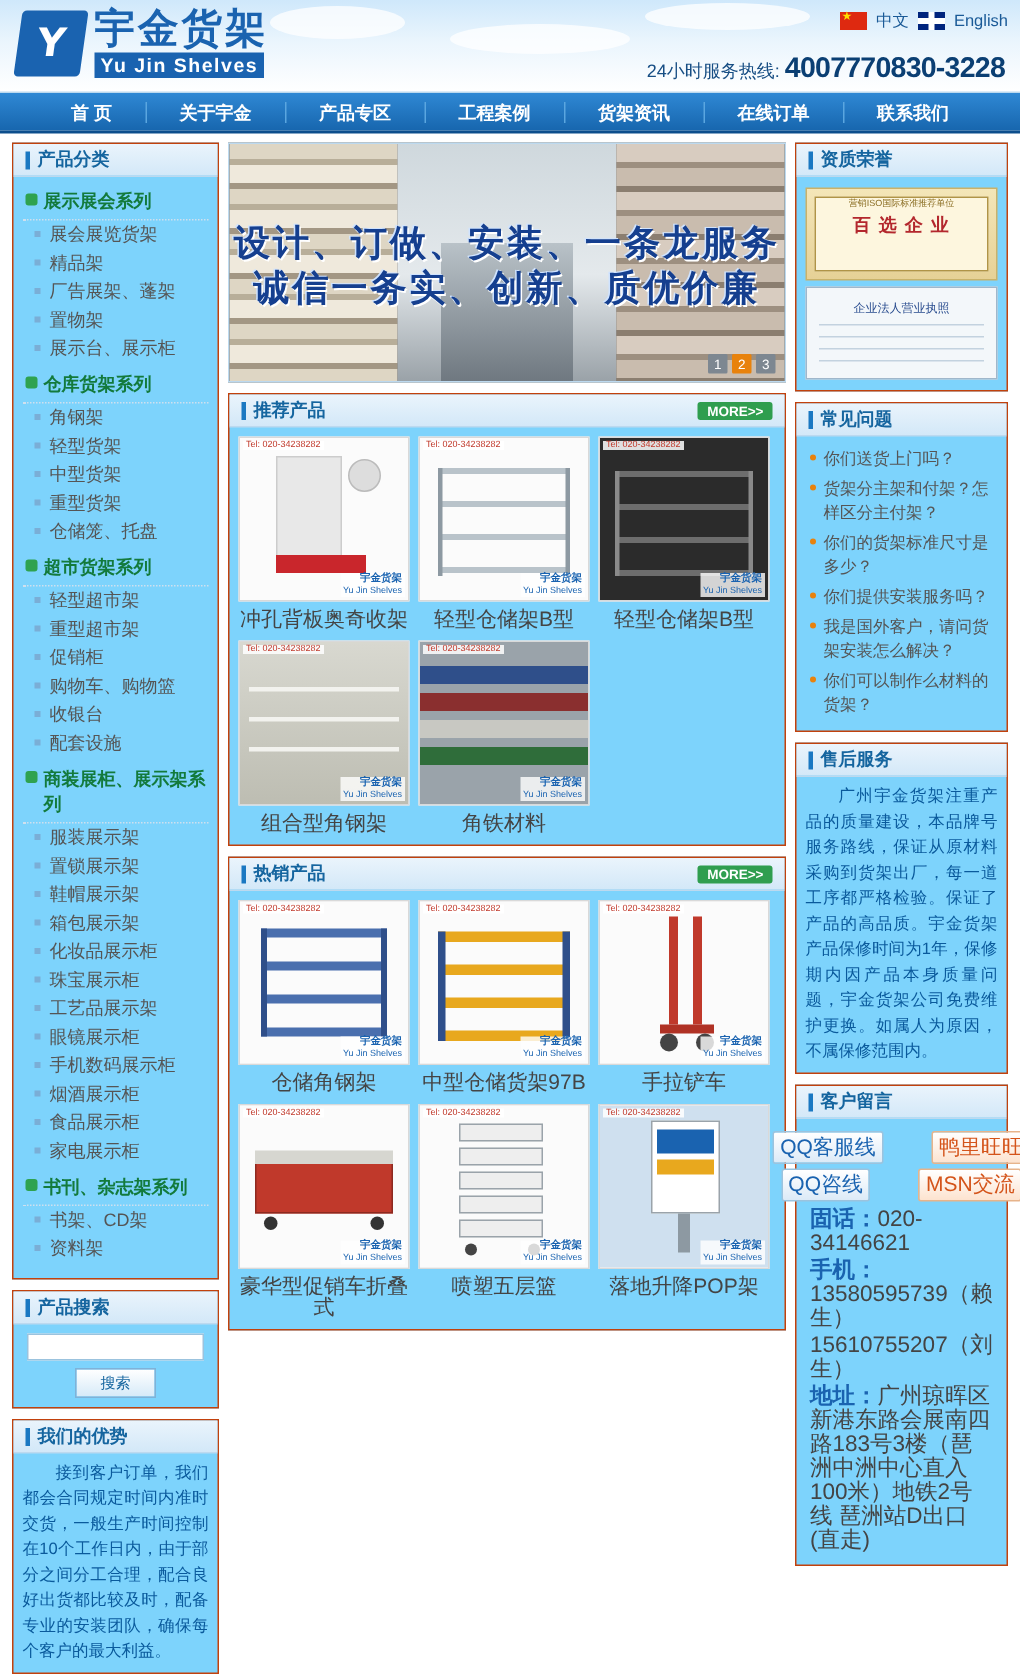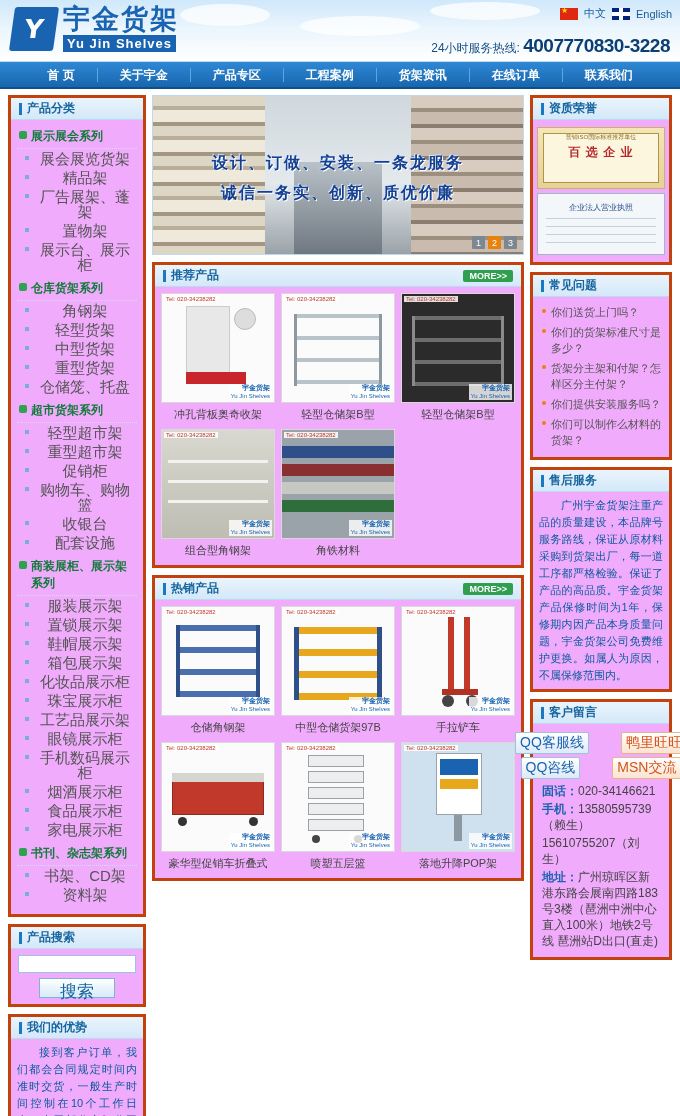--- a/index.html
+++ b/index.html
@@ -70,51 +70,51 @@
     padding: 0 22px; border-right: 1px solid #5aa6e0; line-height: 14px;
   }
   .nav a:last-child { border-right: none; }
 
   
   .body-wrap { display: flex; padding: 6px 8px 0 8px; gap: 6px; align-items: flex-start; }
   .col-left { width: 138px; flex: none; }
   .col-mid { width: 372px; flex: none; }
   .col-right { width: 142px; flex: none; }
 
-  .panel { border: 3px solid #c2410c; background: #f0abfc; margin-bottom: 7px; }
+  .panel { border: 1px solid #c2410c; background: #7dd3fc; margin-bottom: 7px; }
   .panel-hd {
     height: 22px; background: linear-gradient(to bottom,#eaf4fc,#d3e8f8);
     border-bottom: 1px solid #bcd9ef; display: flex; align-items: center; padding: 0 8px;
     font-size: 12px; font-weight: bold; color: #15659f;
   }
   .panel-hd .bar { width: 3px; height: 12px; background: #1a78c2; margin-right: 5px; }
   .panel-bd { padding: 5px 6px 7px 6px; }
 
   
   .cat-group { margin-bottom: 3px; }
   .cat-title {
     font-size: 12px; font-weight: bold; color: #137a3c; padding: 3px 2px 3px 14px;
     position: relative; border-bottom: 1px dotted #cfe0ee;
   }
   .cat-title::before {
     content: ""; position: absolute; left: 2px; top: 6px; width: 8px; height: 8px;
     background: #2fa24f; border-radius: 2px;
   }
   .cat-item {
-    font-size: 15px; color: #555; padding: 2px 2px 2px 18px; position: relative; line-height: 15px; text-align: center;
+    font-size: 12px; color: #555; padding: 2px 2px 2px 18px; position: relative; line-height: 15px;
   }
   .cat-item::before {
     content: ""; position: absolute; left: 8px; top: 7px; width: 4px; height: 4px; background: #7aaed6;
   }
 
   
   .search-box { display: flex; flex-direction: column; align-items: center; gap: 5px; padding: 6px 4px; }
   .search-input { width: 118px; height: 18px; border: 1px solid #9bc3de; font-size: 11px; padding: 0 3px; }
   .search-btn {
-    width: 76px; height: 20px; font-size: 17px; border: 1px solid #7fb2d8;
+    width: 54px; height: 20px; font-size: 10px; border: 1px solid #7fb2d8;
     background: linear-gradient(to bottom,#ffffff,#d6eaf8); color: #15659f; cursor: pointer;
   }
 
   .text-block { font-size: 11px; line-height: 17px; color: #c0392b; padding: 5px 6px; text-indent: 22px; text-align: justify; }
   .text-block.blue { color: #0a5a9c; }
 
   
   .banner {
     position: relative; width: 372px; height: 160px; overflow: hidden;
     border: 1px solid #bcd9ef; background: #6b6258;
@@ -126,21 +126,21 @@
   .aisle {
     position: absolute; left: 112px; right: 112px; top: 0; bottom: 0;
     background: linear-gradient(to bottom,#cfd8dd 0%,#e4e9ec 55%,#9aa2a8 100%);
   }
   .aisle::after {
     content: ""; position: absolute; left: 20%; right: 20%; top: 42%; bottom: 0;
     background: linear-gradient(to bottom,#b9c2c8,#6f7880);
   }
   .banner-txt {
     position: absolute; left: 0; right: 0; top: 52px; text-align: center;
-    font-size: 16px; font-weight: bold; color: #153f8f;
+    font-size: 24px; font-weight: bold; color: #153f8f;
     text-shadow: 1px 1px 0 #ffffff, -1px -1px 0 #cfe3ff;
     letter-spacing: 2px; line-height: 30px;
   }
   .banner-dots { position: absolute; right: 6px; bottom: 5px; display: flex; gap: 3px; }
   .banner-dots span {
     width: 13px; height: 13px; font-size: 9px; color: #fff; background: #7d8791;
     display: flex; align-items: center; justify-content: center; border-radius: 1px;
   }
   .banner-dots span.on { background: #e8820c; }
 
@@ -157,21 +157,21 @@
   }
   .thumb .tel {
     position: absolute; left: 2px; top: 2px; font-size: 6px; color: #c0392b;
     background: rgba(255,255,255,0.85); padding: 0 2px; z-index: 3; white-space: nowrap;
   }
   .thumb .wm {
     position: absolute; right: 2px; bottom: 2px; font-size: 6px; color: #1a63b0;
     background: rgba(255,255,255,0.8); padding: 0 2px; z-index: 3; text-align: right; line-height: 8px;
   }
   .thumb .wm b { display: block; font-size: 7px; }
-  .cap { font-size: 11px; color: #444; text-align: center; padding: 4px 0 2px; line-height: 14px; }
+  .cap { font-size: 14px; color: #444; text-align: center; padding: 4px 0 2px; line-height: 14px; }
 
   
   .art { position: absolute; inset: 0; }
   .art.bgw { background: #fbfbfb; }
   .art.bgd { background: #2b2b2b; }
   .art.bgp { background: #e9e9e4; }
 
   
   .cert {
     width: 128px; height: 62px; margin: 4px auto; border: 1px solid #c9b26a;
@@ -198,21 +198,21 @@
   .faq-item::before {
     content: ""; position: absolute; left: 3px; top: 7px; width: 4px; height: 4px;
     background: #e8820c; border-radius: 50%;
   }
   .qq-row { display: flex; gap: 4px; justify-content: center; margin: 3px 0; }
   .qq-btn {
     font-size: 14px; color: #1a63b0; border: 1px solid #9bc3de; background: linear-gradient(to bottom,#fff,#dceaf7);
     padding: 1px 4px; border-radius: 2px; white-space: nowrap;
   }
   .qq-btn.orange { color: #d4541a; border-color: #e7b48b; background: linear-gradient(to bottom,#fff,#fde3cf); margin-left: 28px; }
-  .contact-line { font-size: 12px; color: #444; line-height: 16px; padding: 1px 3px; }
+  .contact-line { font-size: 15px; color: #444; line-height: 16px; padding: 1px 3px; }
   .contact-line b { color: #1a63b0; }
 </style>
 </head>
 <body>
 
 <div class="page">
 
   <div class="header">
     <div class="cloud" style="left:180px;top:4px;width:90px;height:22px;"></div>
     <div class="cloud" style="left:300px;top:16px;width:120px;height:20px;"></div>
@@ -565,23 +565,24 @@
         </div>
       </div>
 
       <div class="panel">
         <div class="panel-hd">
           <span class="bar"></span>
           <span>常见问题</span>
         </div>
         <div class="panel-bd">
           <div class="faq-item">你们送货上门吗？</div>
+          <div class="faq-item">货架分主架和付架？怎样区分主付架？</div>
           <div class="faq-item">你们的货架标准尺寸是多少？</div>
-          <div class="faq-item">货架分主架和付架？怎样区分主付架？</div>
           <div class="faq-item">你们提供安装服务吗？</div>
+          <div class="faq-item">我是国外客户，请问货架安装怎么解决？</div>
           <div class="faq-item">你们可以制作么材料的货架？</div>
         </div>
       </div>
 
       <div class="panel">
         <div class="panel-hd">
           <span class="bar"></span>
           <span>售后服务</span>
         </div>
         <div class="text-block blue">广州宇金货架注重产品的质量建设，本品牌号服务路线，保证从原材料采购到货架出厂，每一道工序都严格检验。保证了产品的高品质。宇金货架产品保修时间为1年，保修期内因产品本身质量问题，宇金货架公司免费维护更换。如属人为原因，不属保修范围内。</div>

